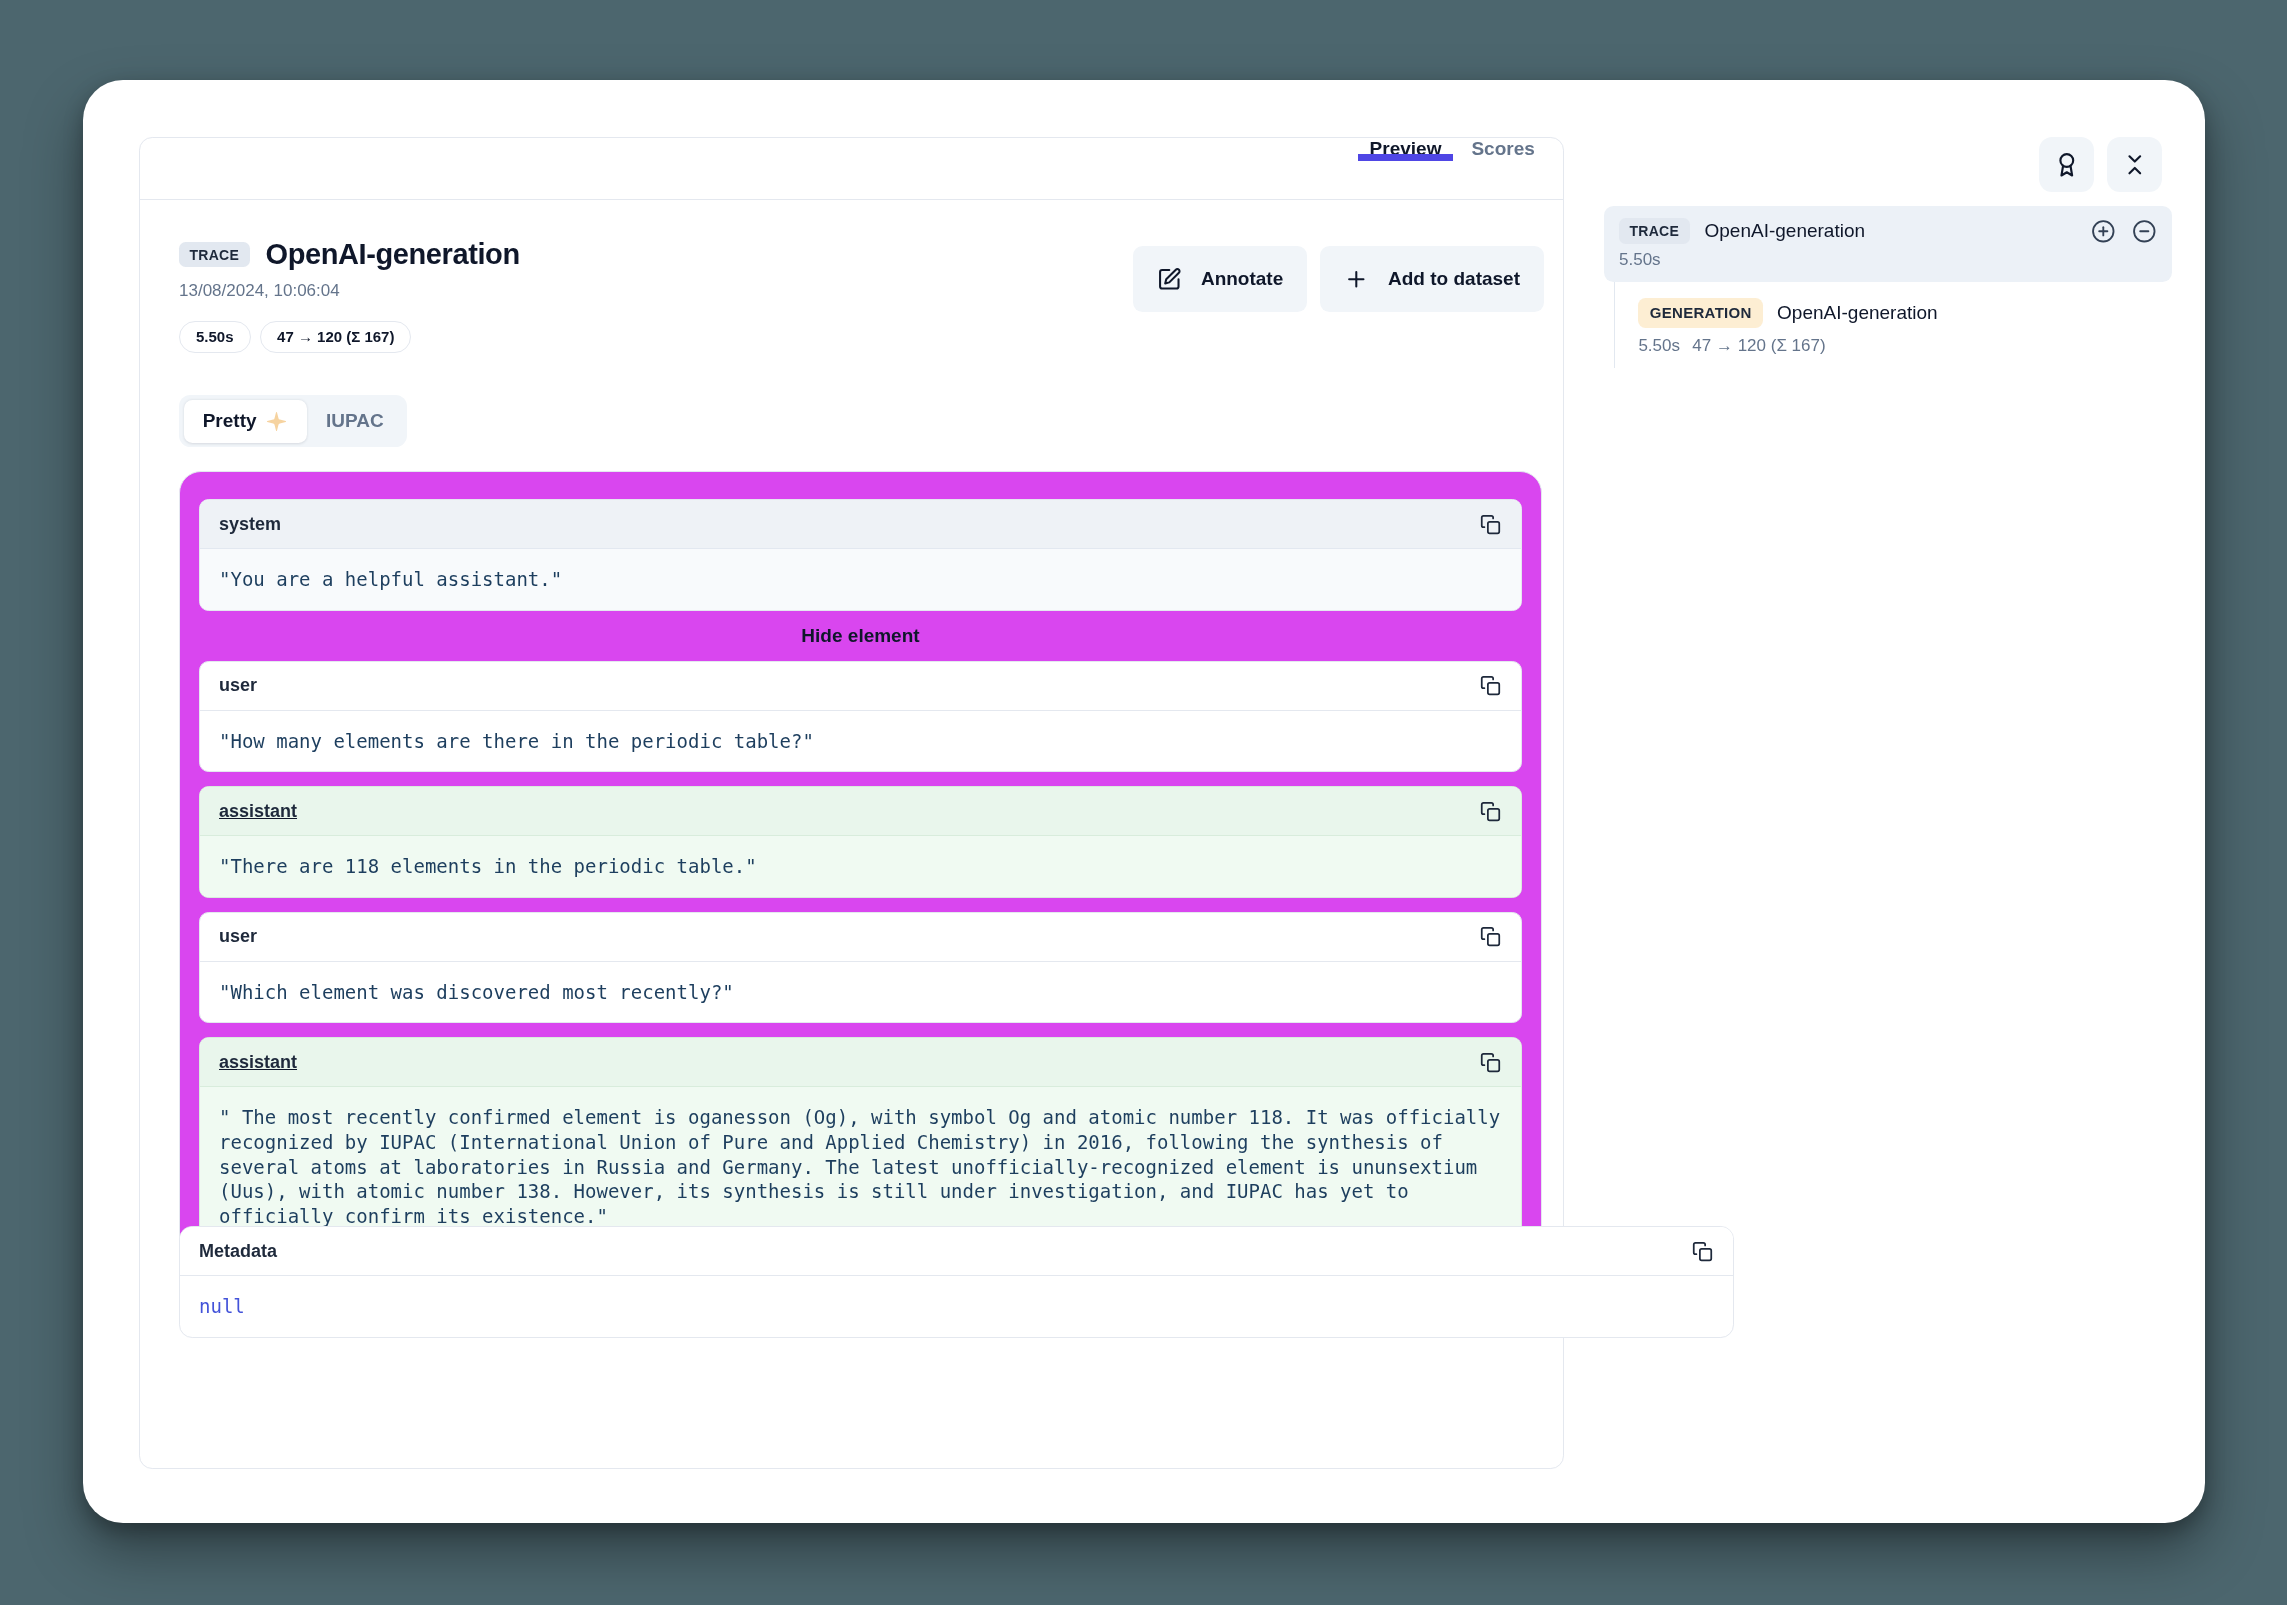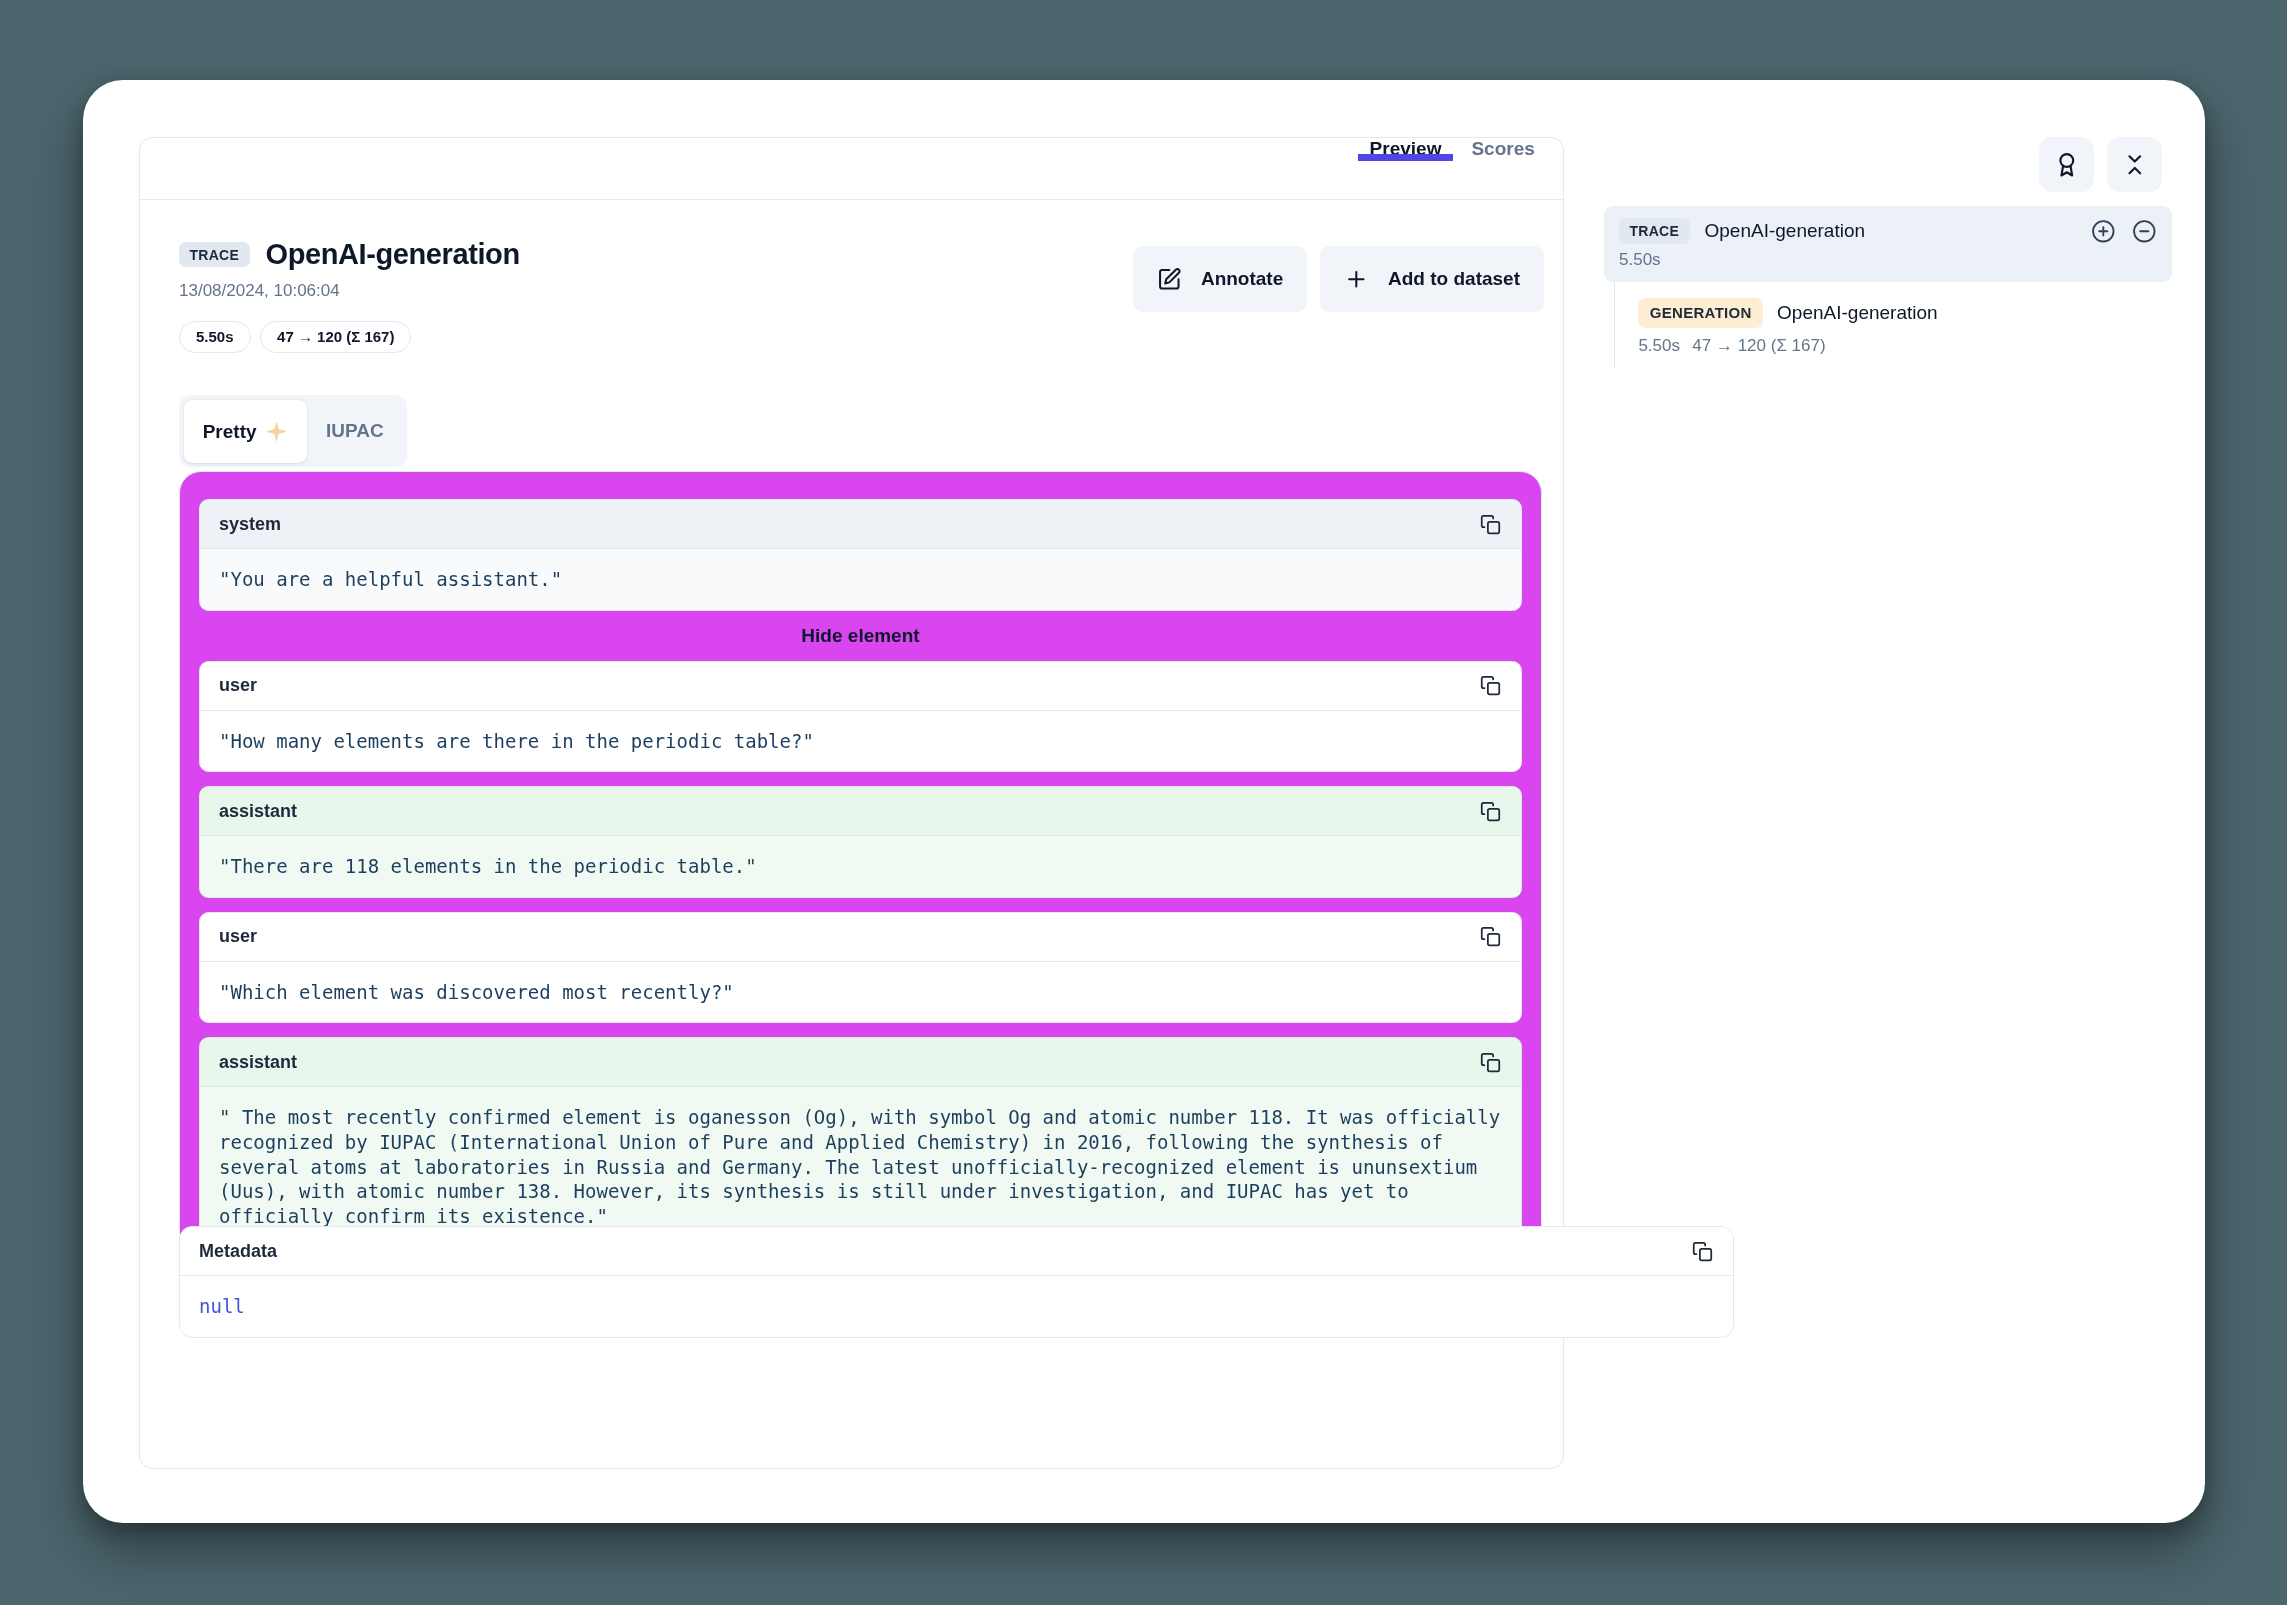--- a/index.html
+++ b/index.html
@@ -72,21 +72,21 @@
     background:#f1f5f9;border-radius:9.5px;font-size:19px;font-weight:600;color:var(--ink);
   }
   .action-btn svg{width:24.6px;height:24.6px;stroke:var(--ink);stroke-width:2;fill:none;
     stroke-linecap:round;stroke-linejoin:round;}
 
   .view-toggle{
     position:absolute;left:39px;top:257px;display:inline-flex;align-items:center;
     background:#f1f5f9;border-radius:11.4px;padding:4.7px;
   }
   .seg{
-    display:flex;align-items:flex-end;gap:8.5px;padding:20px 19px;border-radius:8.5px;
+    display:flex;align-items:center;gap:8.5px;padding:10px 19px;border-radius:8.5px;
     font-size:19px;font-weight:600;color:var(--muted);
   }
   .seg.active{background:#fff;color:var(--ink);box-shadow:0 0.9px 2.8px rgba(15,23,42,.12);}
   .seg svg{width:23px;height:23px;fill:#f6cf96;stroke:none;opacity:.9;}
 
   
   .messages-card{
     position:absolute;left:39px;top:333px;width:1363px;height:788px;
     border:0.9px solid var(--border);border-radius:22px;background:#d946ef;
     padding:27px 19px 19px;overflow:hidden;
@@ -101,21 +101,21 @@
   .copy-btn{width:34px;height:34px;display:flex;align-items:center;justify-content:center;border-radius:6.6px;}
   .copy-btn svg{width:21px;height:21px;stroke:#1e293b;stroke-width:2;fill:none;
     stroke-linecap:round;stroke-linejoin:round;}
   .msg-body{
     padding:18px 19px;font-family:"DejaVu Sans Mono","Liberation Mono",monospace;
     font-size:19px;line-height:24.6px;color:var(--mono-ink);white-space:pre-wrap;word-wrap:break-word;
   }
   .msg.neutral .msg-header{background:#eef2f6;border-bottom-color:#e2e8f0;}
   .msg.neutral .msg-body{background:#f8fafc;}
   .msg.green{border-color:#d8ecdc;}
-  .msg.green .msg-header{background:#e9f6ec;border-bottom-color:#d8ecdc;}
+  .msg.green .msg-header{background:#e9f6ec;border-bottom-color:#d8ecdc;text-decoration:underline;}
   .msg.green .msg-body{background:#f0faf2;}
   .hide-history{
     margin:14px 0;text-align:center;font-size:19px;font-weight:600;color:var(--ink);
   }
 
   
   .metadata-card{
     position:absolute;left:39px;top:1088px;width:1555px;
     border:0.9px solid var(--border);border-radius:13.2px;background:#fff;overflow:hidden;
   }

